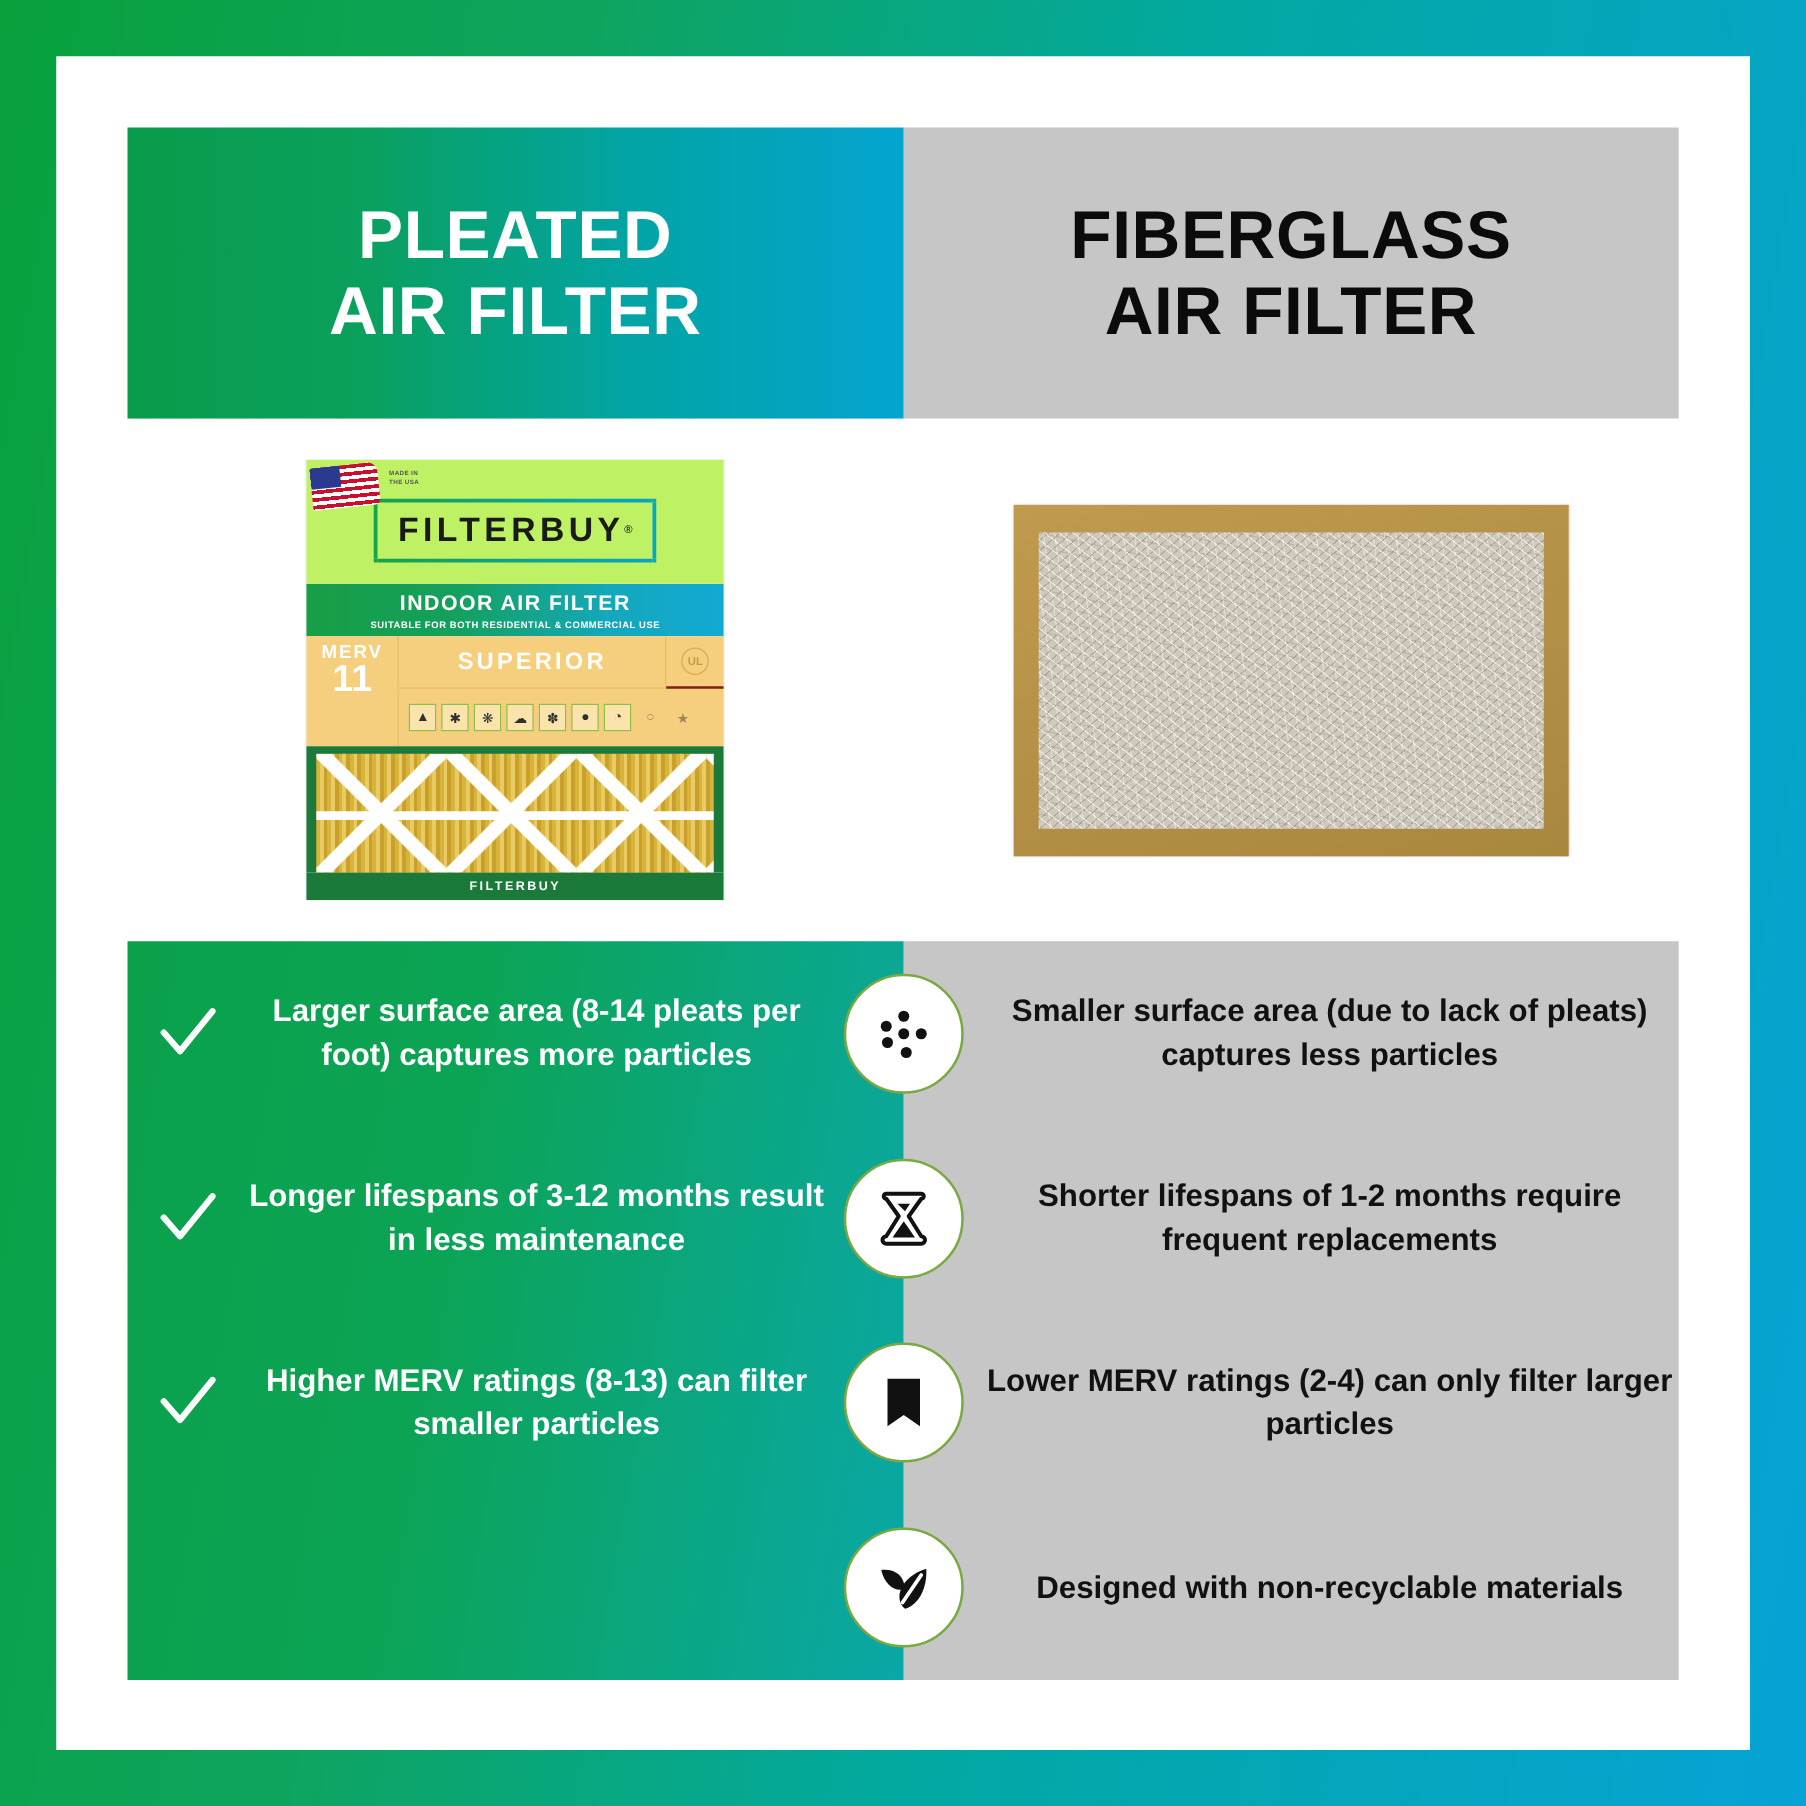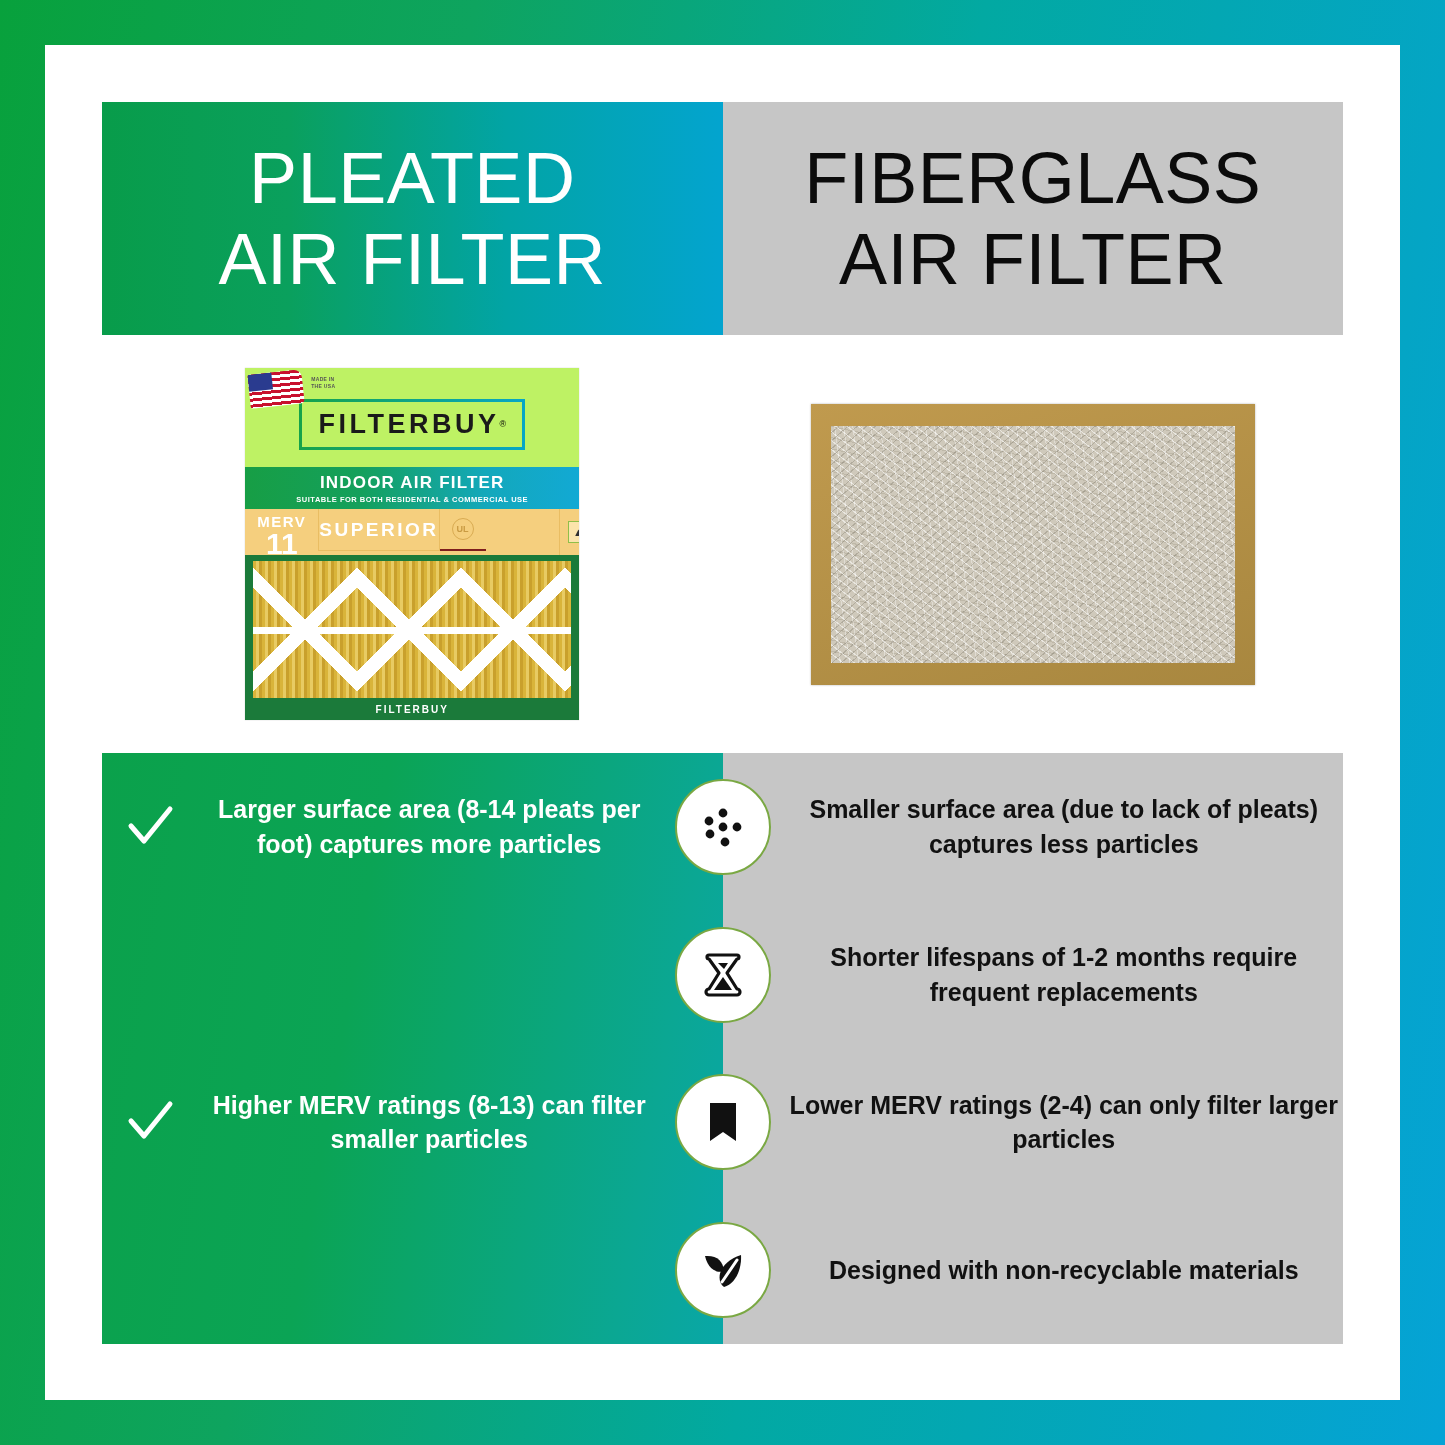--- a/index.html
+++ b/index.html
@@ -44,22 +44,22 @@
     align-items: center;
     justify-content: center;
     text-align: center;
   }
   .head-left {
     background: linear-gradient(90deg, #089c4a 0%, #0aa05d 30%, #02a4a5 65%, #03a4cf 100%);
     color: #ffffff;
   }
   .head-right { background: #c6c6c6; color: #0b0b0b; }
   .head-title {
-    font-size: 72px;
-    font-weight: normal;
+    font-size: 54px;
+    font-weight: bold;
     line-height: 1.12;
     letter-spacing: 0.5px;
   }
 
   
   .products {
     display: flex;
     height: 418px;
     background: #ffffff;
   }
@@ -122,21 +122,21 @@
   .box-blue {
     height: 42px;
     background: linear-gradient(90deg,#179e45 0%, #14a05c 35%, #13a8bb 72%, #12a9d4 100%);
     color: #fff;
     display: flex; flex-direction: column;
     align-items: center; justify-content: center;
   }
   .box-blue .l1 { font-size: 17px; font-weight: bold; letter-spacing: 1.2px; }
   .box-blue .l2 { font-size: 7.5px; font-weight: bold; letter-spacing: .5px; margin-top: 2px; }
 
-  .box-gold { background: #f5cf7e; display: flex; }
+  .box-gold { background: #f5cf7e; display: flex; flex-direction: column; }
   .gold-row1 { display: flex; height: 42px; }
   .merv-cell {
     width: 74px;
     display: flex; flex-direction: column;
     align-items: center; justify-content: flex-start;
     border-right: 1px solid #e9bd63;
   }
   .merv-cell .mv { font-size: 15px; font-weight: bold; color: #fff; letter-spacing: 1.5px; margin-top: 4px;}
   .merv-cell .mn { font-size: 30px; font-weight: bold; color: #fff; line-height: .95; }
   .sup-cell {
@@ -393,20 +393,28 @@
               <circle cx="13" cy="33" r="4.4" fill="#111"></circle>
               <circle cx="28" cy="41" r="4.4" fill="#111"></circle>
             </svg>
           </div>
           <div class="cell-right">
             <div class="txt-right">Smaller surface area (due to lack of pleats) captures less particles</div>
           </div>
         </div>
 
         <div class="row">
+          <div class="cell-left">
+            <div class="check">
+              <svg viewBox="0 0 50 50">
+                  <path d="M6 24 L19 39 L45 7" fill="none" stroke="#ffffff" stroke-width="5" stroke-linecap="round" stroke-linejoin="round"></path>
+                </svg>
+            </div>
+            <div class="txt-left">Longer lifespans of 3-12 months result in less maintenance</div>
+          </div>
           <div class="badge">
             <svg viewBox="0 0 52 52">
               <path d="M12 6 H40 A2 2 0 0 1 40 10 L30 24 L40 40 A2 2 0 0 1 40 46 H12 A2 2 0 0 1 12 40 L22 24 L12 10 A2 2 0 0 1 12 6 Z" fill="none" stroke="#111" stroke-width="3.2" stroke-linejoin="round"></path>
               <path d="M17 41 H35 L26 28 Z" fill="#111"></path>
               <path d="M21 14 L31 14 L27 20 Z" fill="#111"></path>
             </svg>
           </div>
           <div class="cell-right">
             <div class="txt-right">Shorter lifespans of 1-2 months require frequent replacements</div>
           </div>

